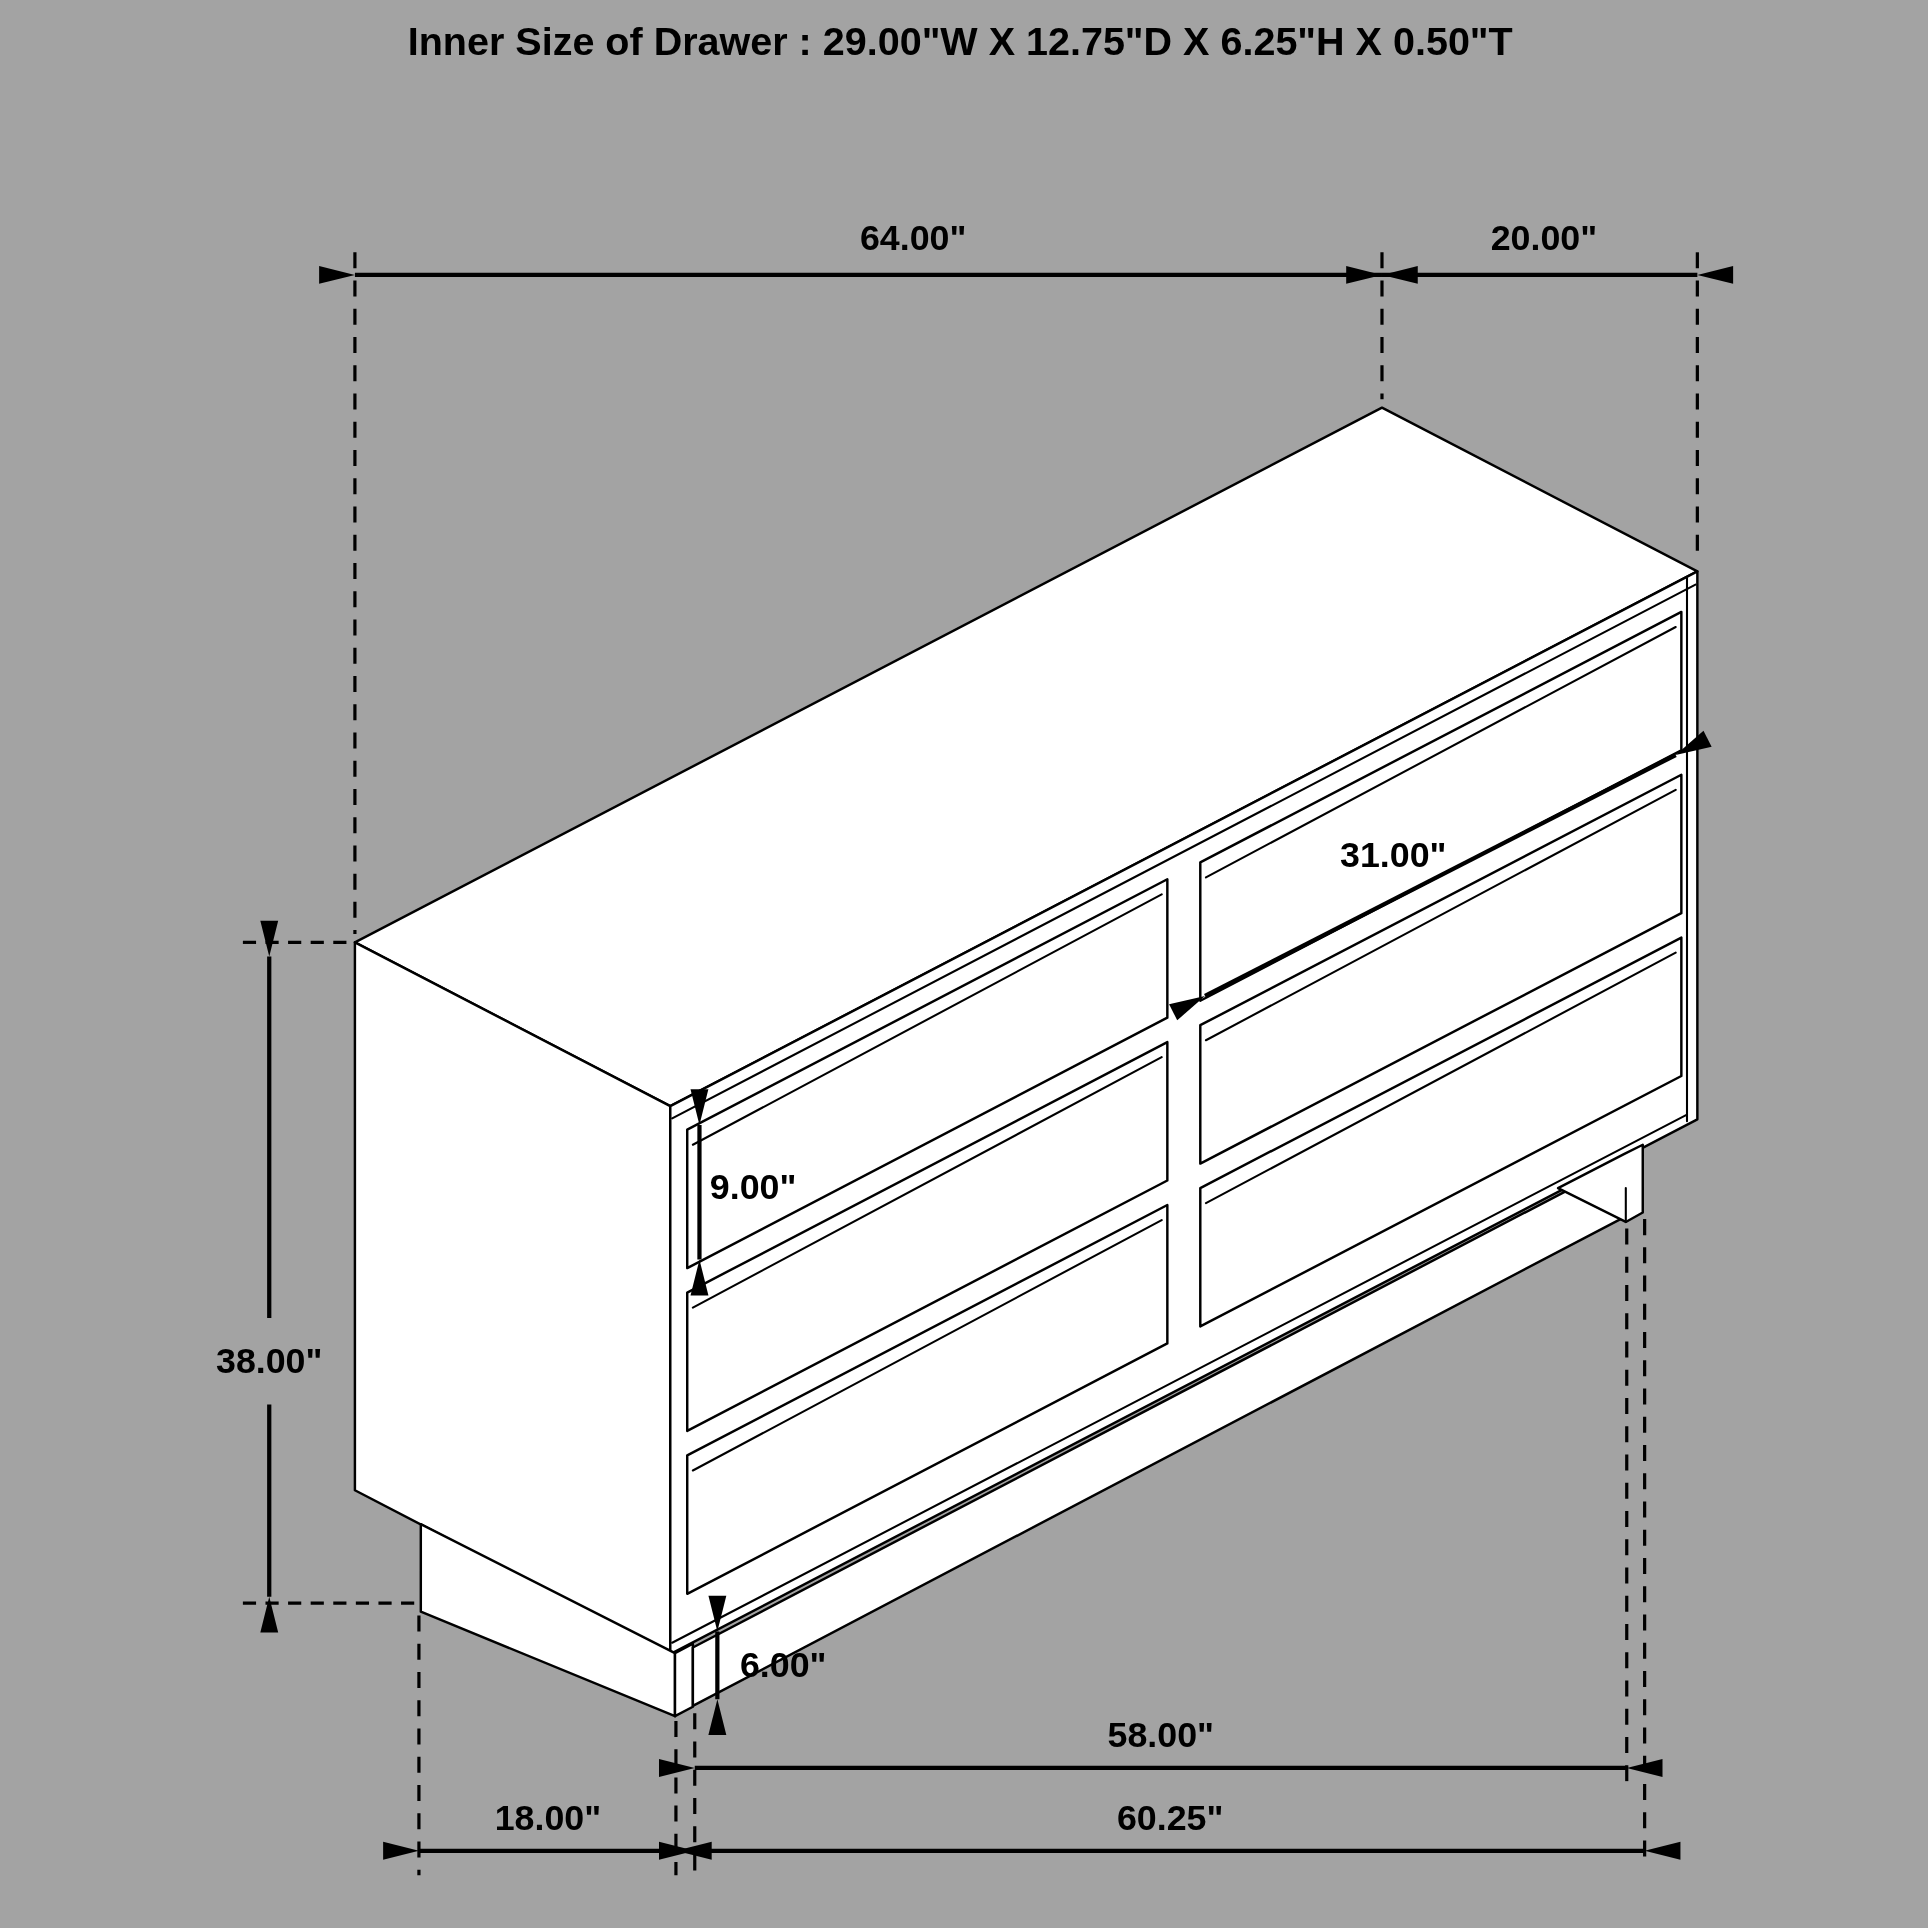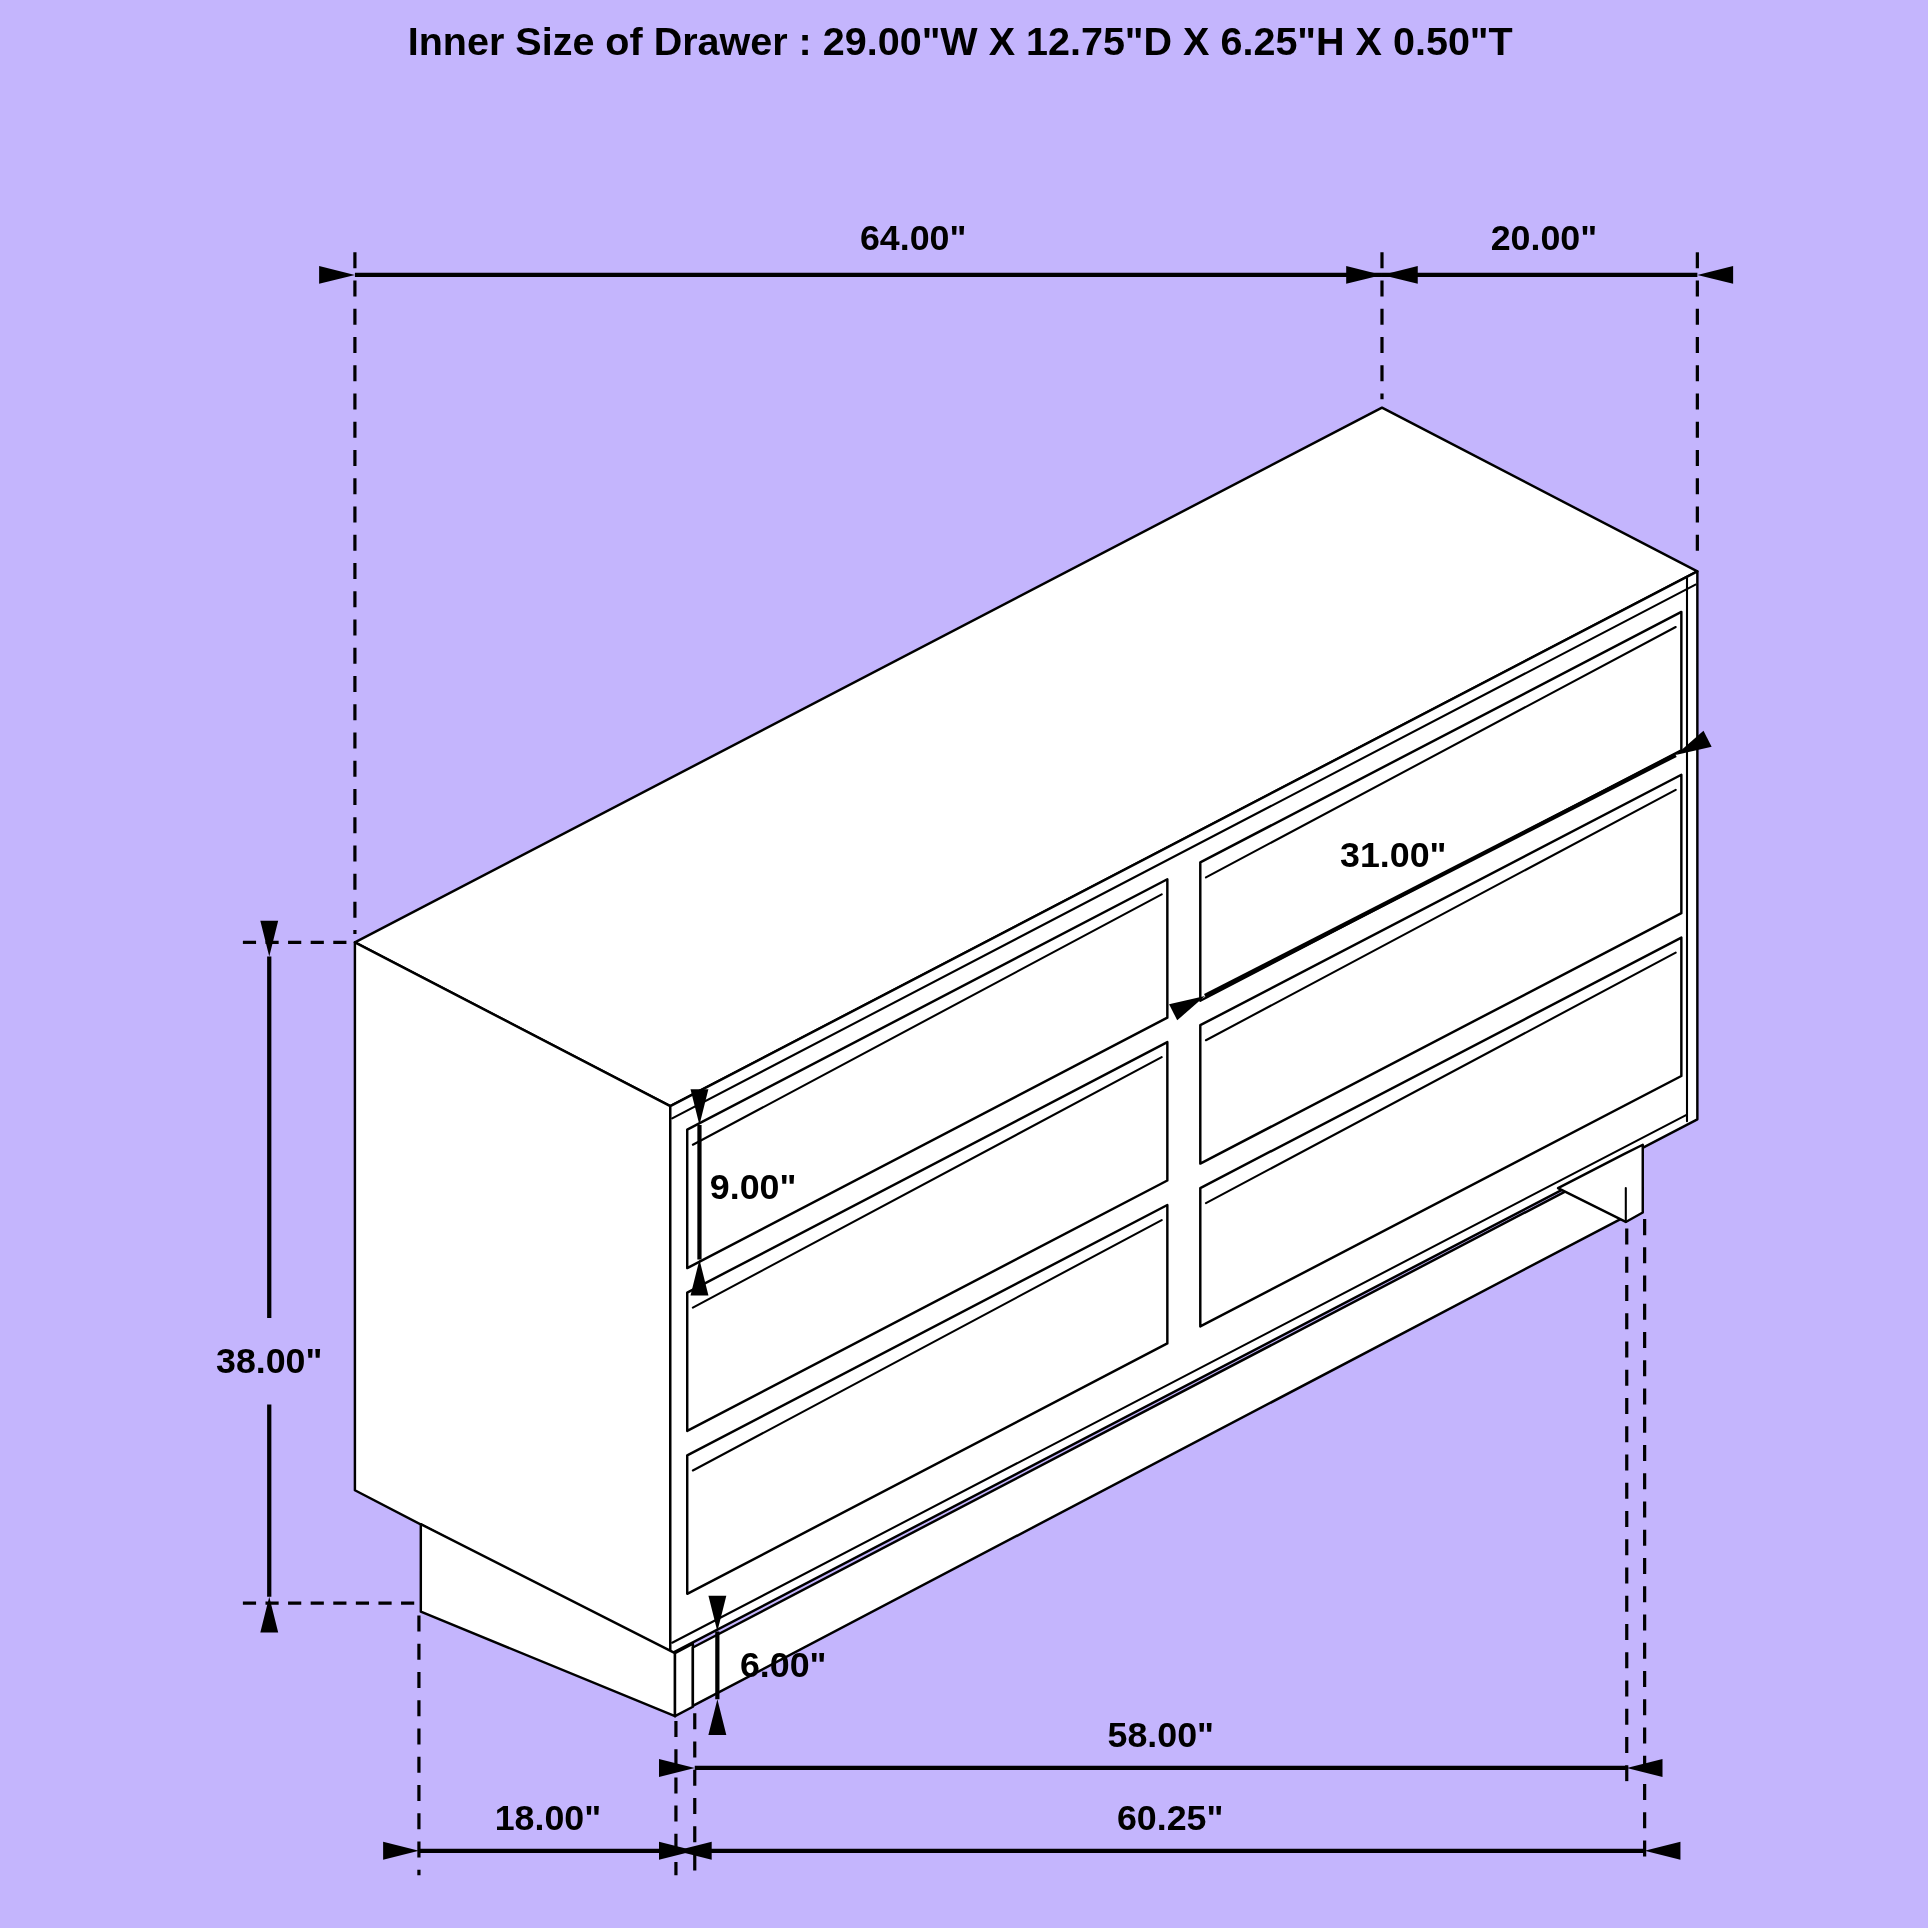--- a/index.html
+++ b/index.html
@@ -5,21 +5,21 @@
   html, body {
     margin: 0;
     padding: 0;
     background: #ffffff;
     font-family: "Liberation Sans", sans-serif;
   }
   .stage {
     position: relative;
     width: 1928px;
     height: 1928px;
-    background: #c4b5fd;
+    background: #a3a3a3;
     overflow: hidden;
   }
   svg { display: block; }
   .outline {
     fill: #ffffff;
     stroke: #000000;
     stroke-width: 2.6;
     stroke-linejoin: round;
   }
   .thin {

